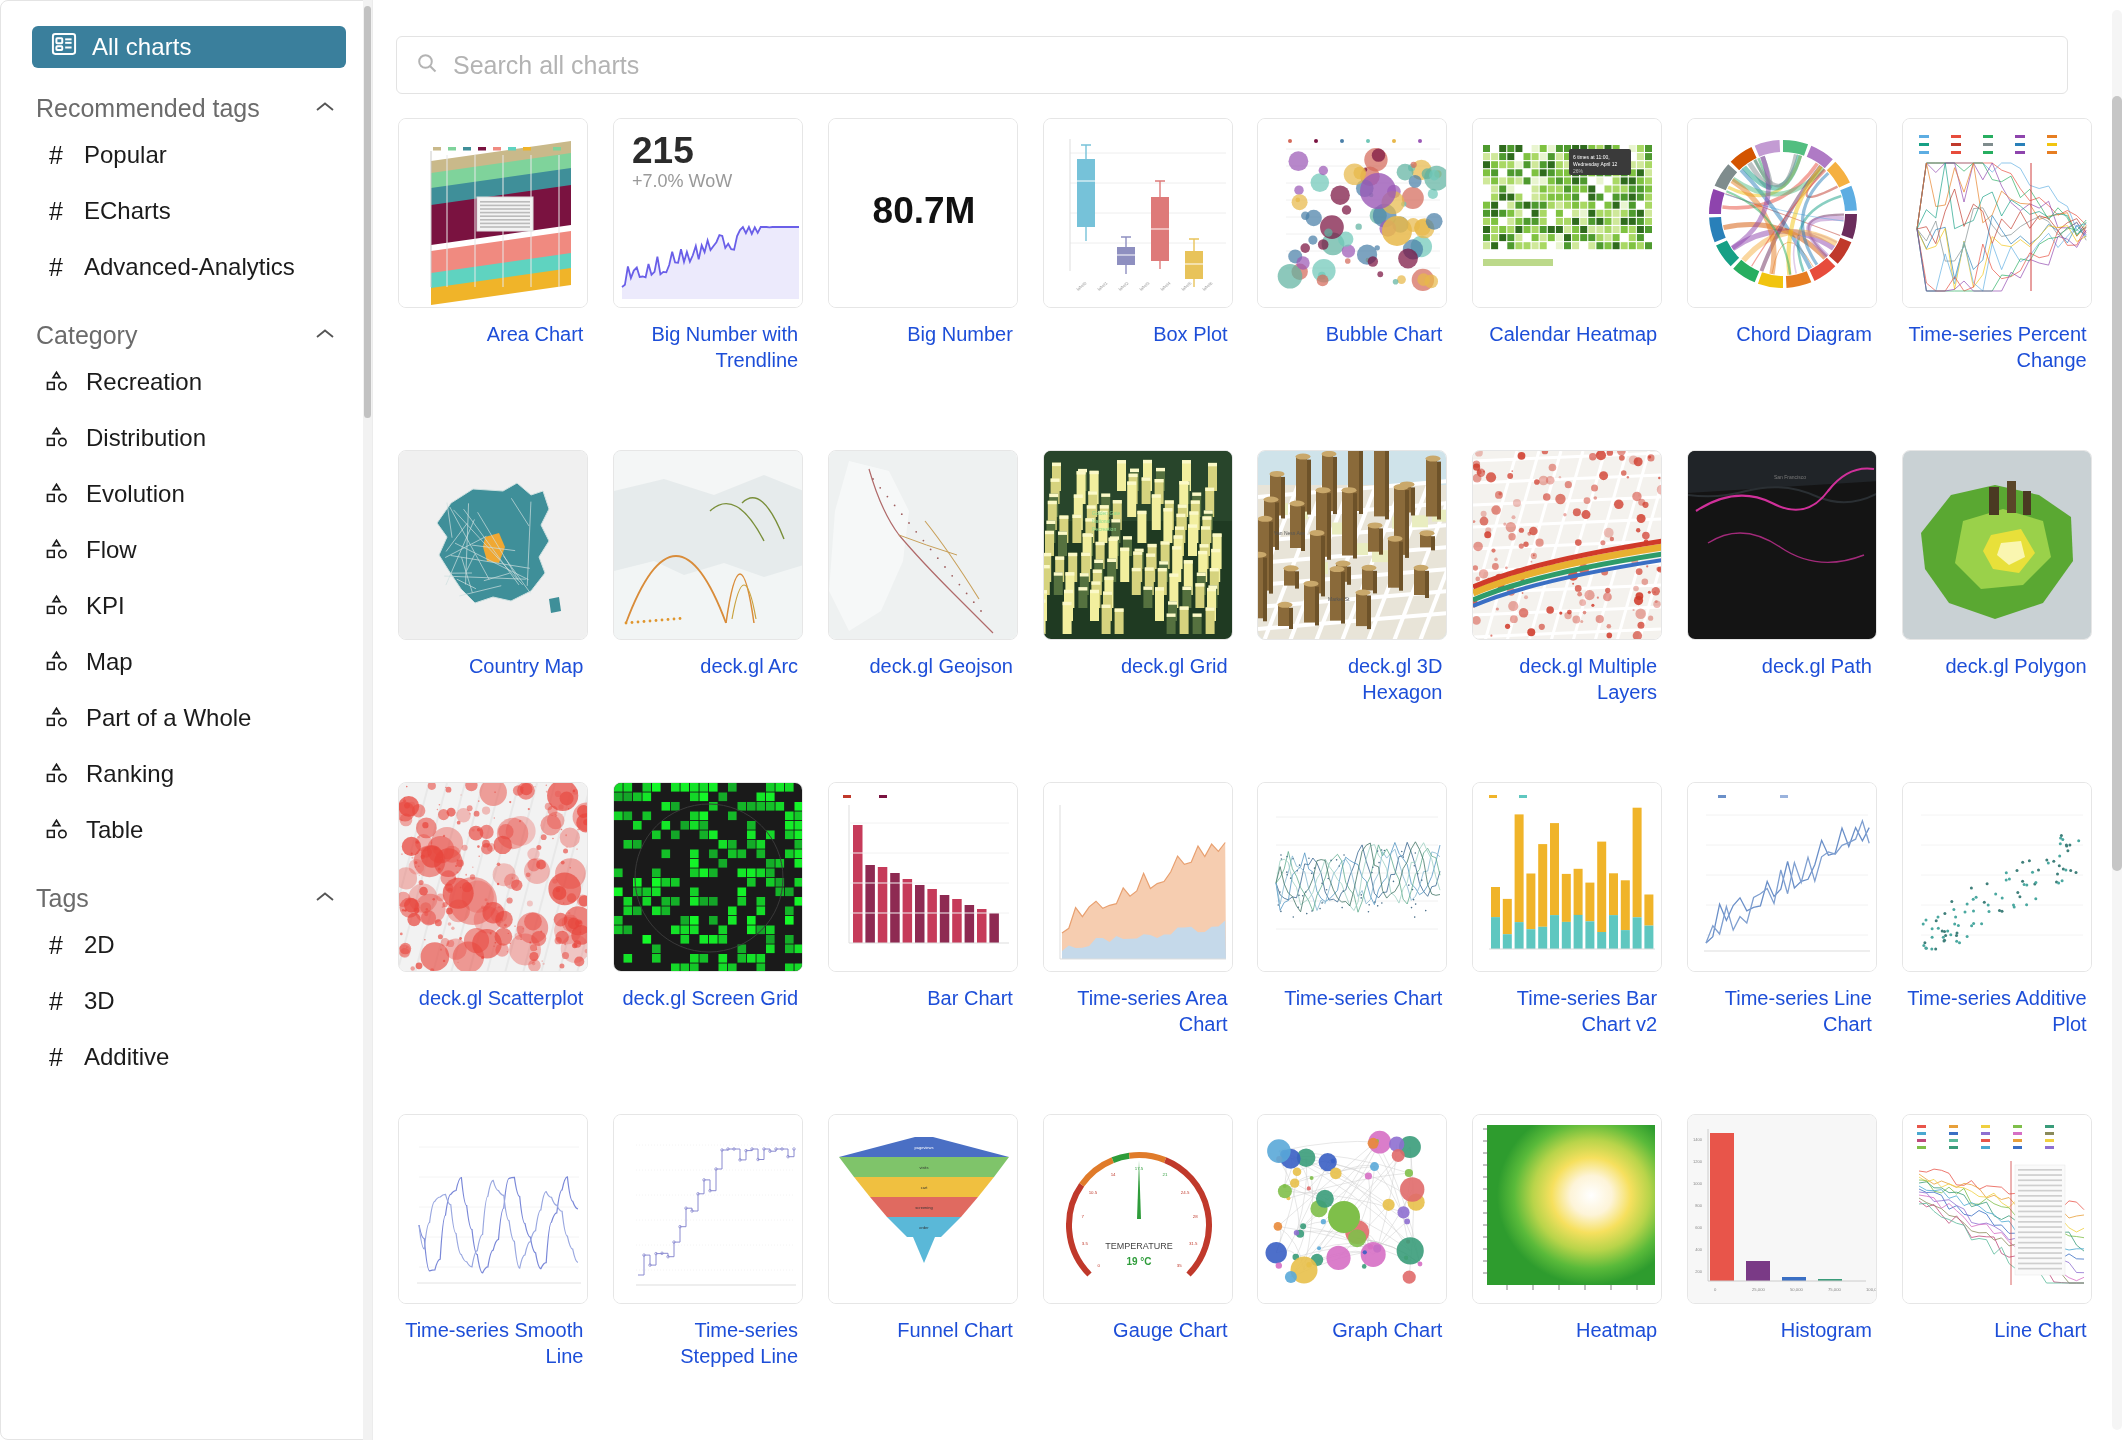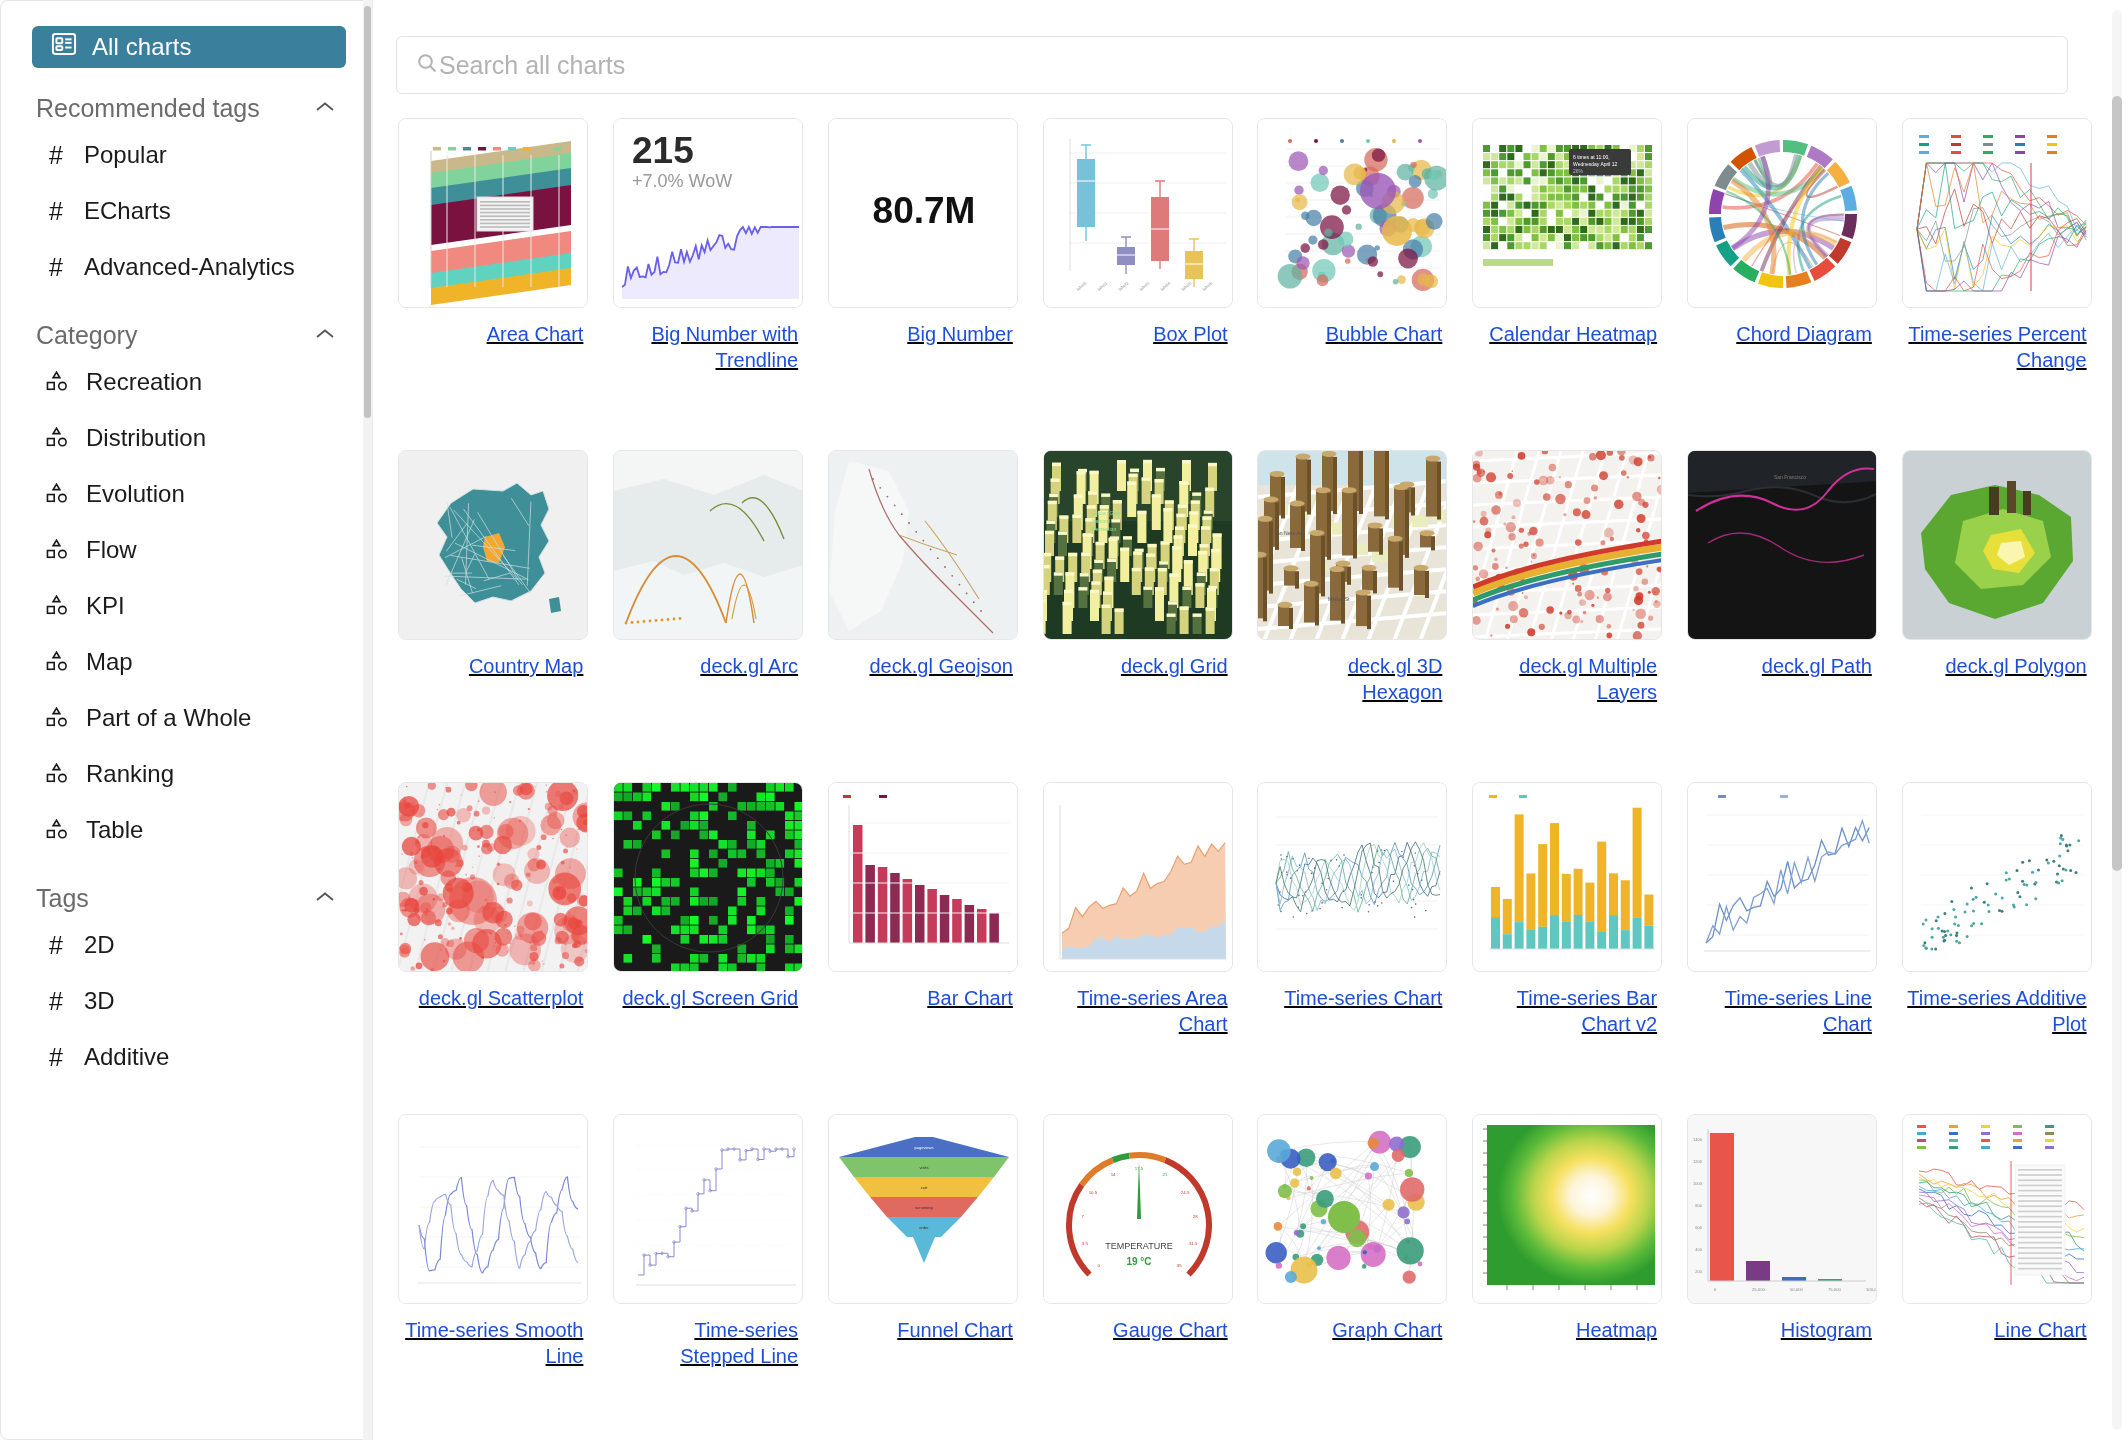--- a/index.html
+++ b/index.html
@@ -86,21 +86,21 @@
     background: #fff;
   }
   .main-inner {
     padding: 28px 34px 0 24px;
   }
   .search-wrap {
     position: relative;
     margin: 8px 26px 0 0;
   }
   .search-box {
-    display: flex; align-items: center; gap: 0;
+    display: flex; align-items: center; gap: 14px;
     height: 58px;
     border: 1px solid #e3e3e3;
     border-radius: 6px;
     background: #fff;
     padding: 0 18px;
   }
   .search-box .ph {
     color: #b3b3b3; font-size: 25px;
   }
   .search-icon { flex: 0 0 auto; opacity: .55; }
@@ -108,21 +108,20 @@
   .grid {
     margin-top: 24px;
     display: grid;
     grid-template-columns: repeat(8, 1fr);
     column-gap: 20px;
     row-gap: 0px;
   }
   .card {
     display: flex; flex-direction: column; align-items: center;
     cursor: pointer;
-    text-decoration: underline;
   }
   .thumb {
     width: 190px; height: 190px;
     border: 1px solid #e6e6e6;
     border-radius: 8px;
     background: #fff;
     overflow: hidden;
     position: relative;
   }
   .thumb svg { display: block; width: 190px; height: 190px; }

